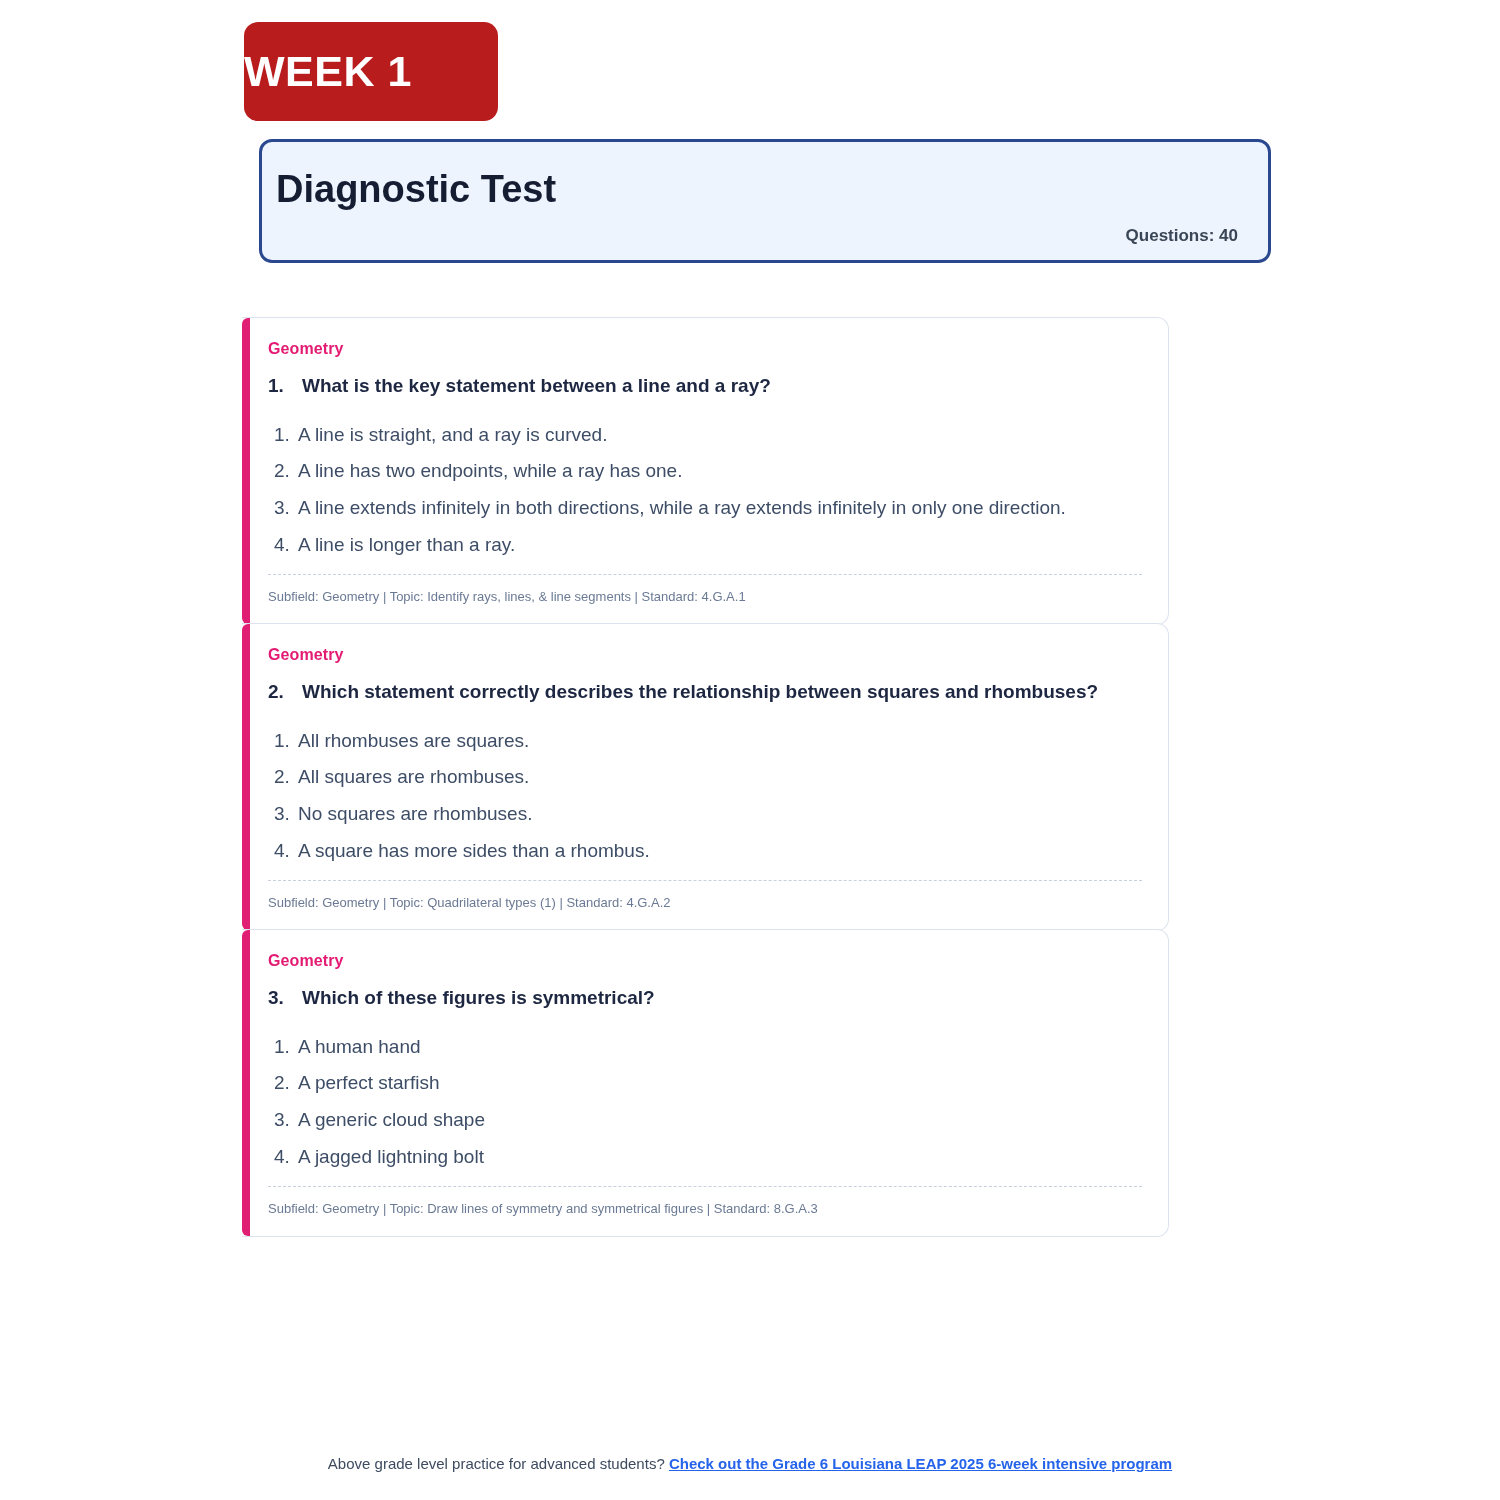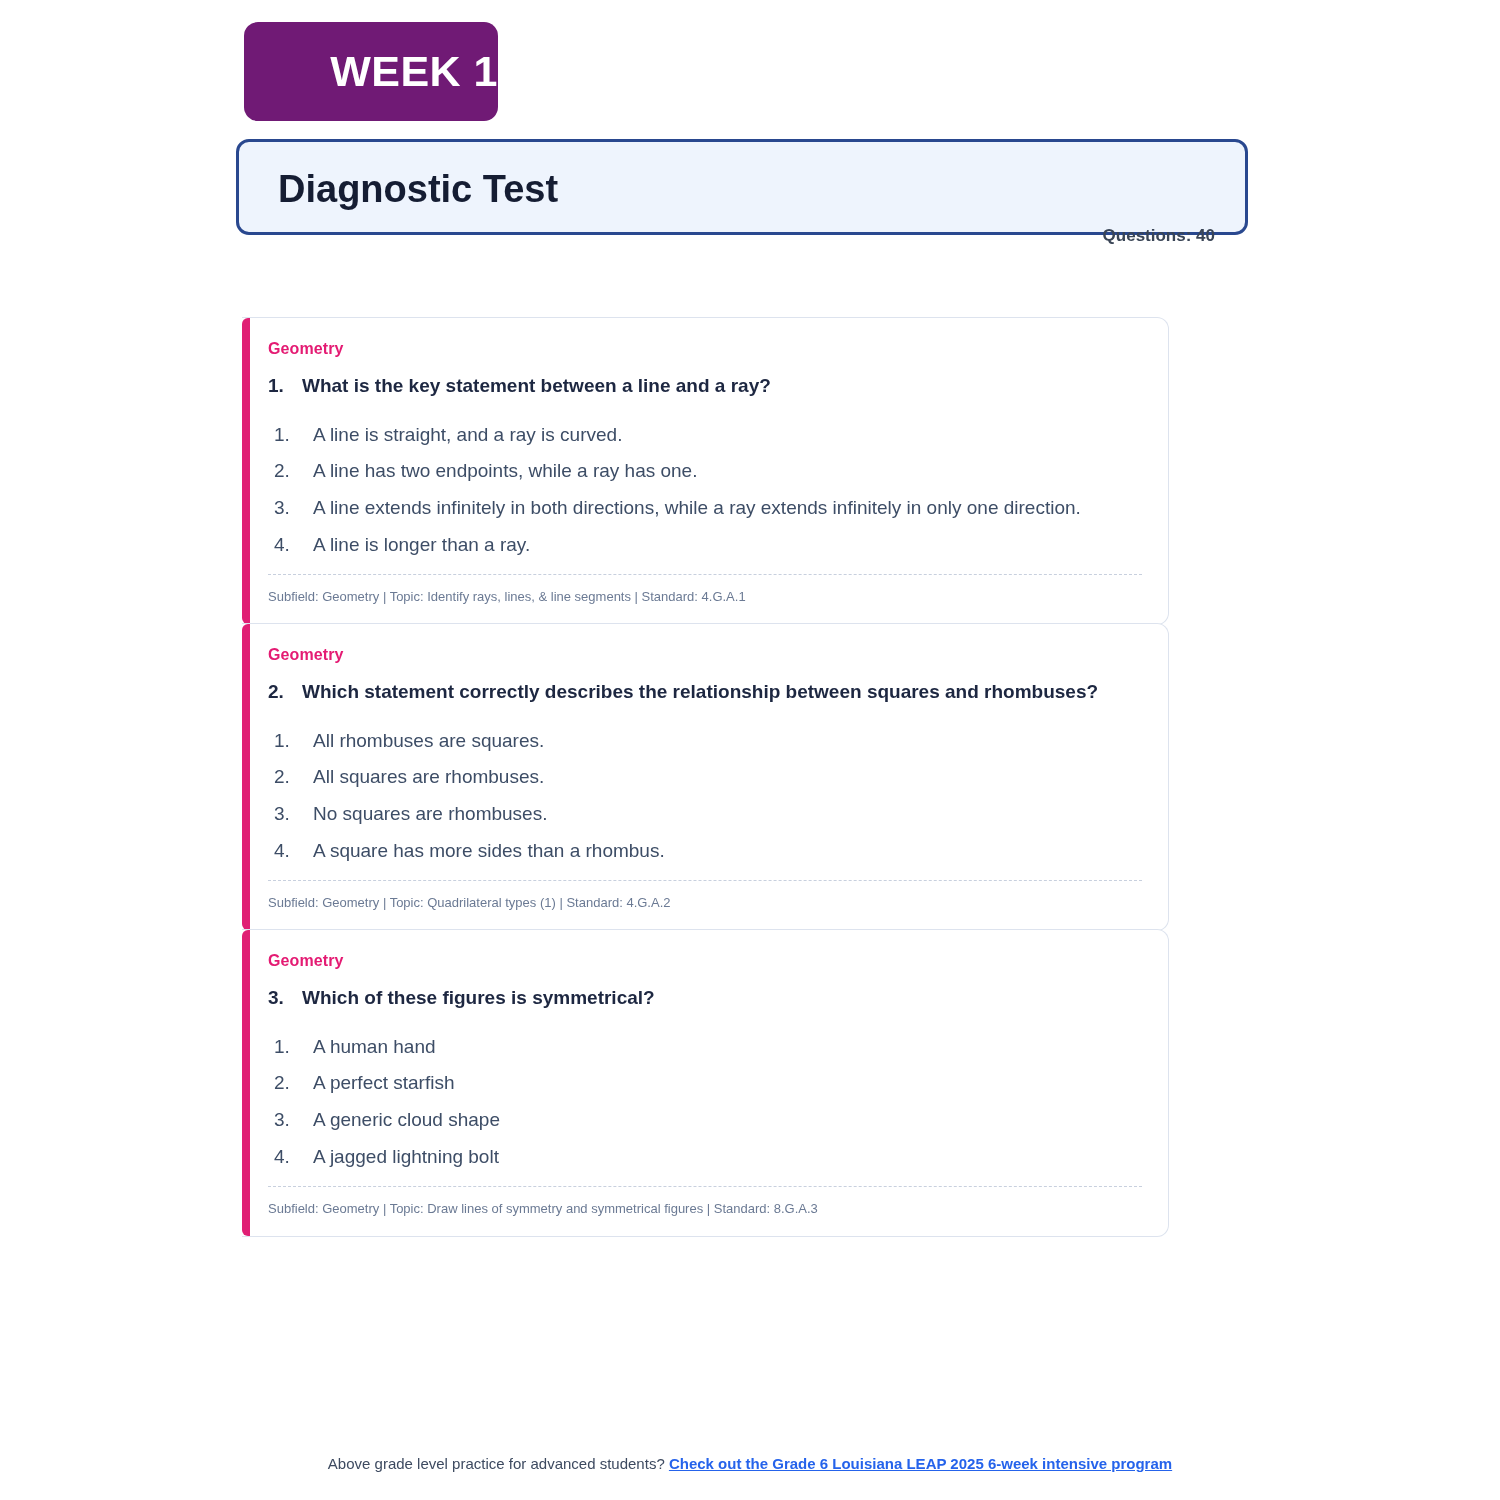--- a/index.html
+++ b/index.html
@@ -21,46 +21,46 @@
     box-sizing: border-box;
   }
 
   
   .week-badge {
     position: absolute;
     left: 244px;
     top: 22px;
     width: 254px;
     height: 99px;
-    background: #701a75;
+    background: #b91c1c;
     border-radius: 14px;
     display: flex;
     align-items: center;
-    justify-content: flex-end;
+    justify-content: flex-start;
   }
   .week-badge-label {
     color: #ffffff;
     font-size: 43px;
     font-weight: bold;
     letter-spacing: 0.5px;
     line-height: 1;
   }
 
   
   .title-card {
     position: absolute;
-    left: 236px;
+    left: 259px;
     top: 139px;
     width: 1012px;
-    height: 96px;
+    height: 124px;
     box-sizing: border-box;
     background: #eef4fd;
     border: 3px solid #29488f;
     border-radius: 13px;
-    padding: 28px 30px 0 39px;
+    padding: 28px 30px 0 14px;
   }
   .title-card-heading {
     color: #151d33;
     font-size: 38px;
     font-weight: bold;
     line-height: 1.05;
     margin: 0;
   }
   .title-card-sub {
     margin-top: 16px;
@@ -130,21 +130,20 @@
     font-size: 19px;
     line-height: 1.25;
     padding: 4px 0 9px 0;
   }
   .q-option-num {
     min-width: 24px;
     flex: 0 0 auto;
   }
   .q-option-text {
     flex: 1 1 auto;
-    margin-left: 15px;
   }
 
   .q-divider {
     border: none;
     border-top: 1px dashed #c8d0de;
     margin: 8px 0 0 0;
   }
 
   .q-meta {
     color: #6b7a94;

